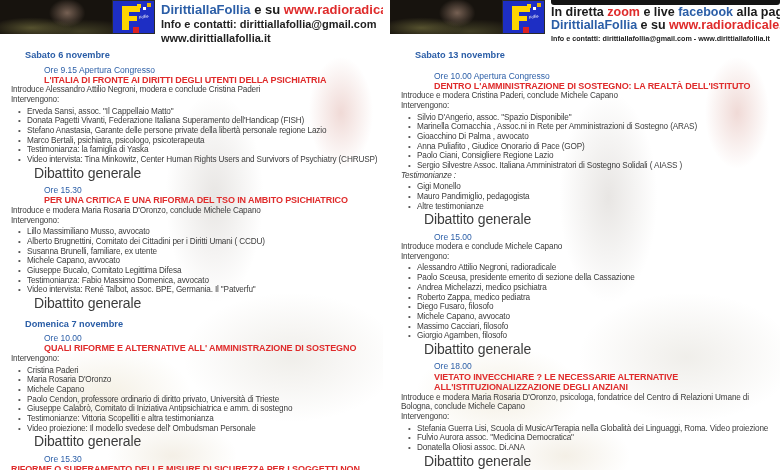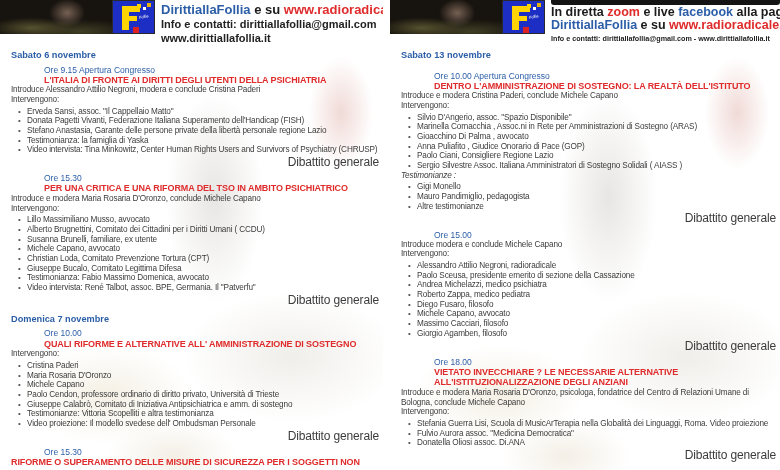--- a/index.html
+++ b/index.html
@@ -38,33 +38,33 @@
   .logo .px-d{position:absolute;left:20px;top:26px;width:6px;height:6px;background:#d22;}
   .logo .word{position:absolute;left:26px;top:13px;font-size:4px;color:#fff;transform:rotate(-12deg);}
   .hdr-text{flex:1;padding-left:6px;min-width:0;}
   .topbar{height:5px;background:#141414;border-radius:0 0 3px 3px;margin:0 0 1px 0;}
   .live-line,.brand-line{font-weight:bold;font-size:12.5px;line-height:1.07;white-space:nowrap;}
   .col.left .brand-line{margin-top:3px;font-size:13px;}
   .seg-black{color:#1b1b1b;} .seg-red{color:var(--red);} .seg-blue{color:var(--blue);}
   .info{font-weight:bold;color:#222;font-size:11px;line-height:1.25;margin-top:1px;}
   .col.right .info{font-size:7.2px;white-space:nowrap;}
   .program{position:relative;z-index:1;padding:5px 4px 0 11px;}
-  .date{color:var(--blue);font-weight:bold;font-size:9.2px;margin-top:7px;line-height:1.15;}
+  .date{color:var(--blue);font-weight:bold;font-size:9.2px;margin-top:7px;line-height:1.15;margin-left:14px;}
   .session{margin-top:4px;}
   .session.gap{margin-top:10px;}
   .time{color:var(--blue);font-size:8.5px;margin-left:33px;line-height:1.2;}
   .title{color:var(--red);font-weight:bold;font-size:9px;margin-left:33px;line-height:1.18;letter-spacing:-0.1px;}
   .title.wide{margin-left:0;white-space:nowrap;}
   .intro,.label{color:var(--body);font-size:8.2px;line-height:1.18;letter-spacing:-0.15px;}
   .italic{color:var(--body);font-size:8.2px;line-height:1.18;font-style:italic;letter-spacing:-0.15px;}
   .bullets{list-style:none;margin:2px 0 0 0;padding:0 0 0 16px;color:var(--body);
     font-size:8.2px;line-height:1.18;letter-spacing:-0.15px;}
   .bullets li{position:relative;}
   .bullets li::before{content:"\2022";position:absolute;left:-9px;top:0;color:#555;font-size:8px;}
-  .indent{color:var(--body);font-size:12px;line-height:1.18;margin-left:23px;letter-spacing:-0.15px;text-align:right;}
+  .indent{color:var(--body);font-size:14px;line-height:1.18;margin-left:23px;letter-spacing:-0.15px;}
 </style>
 </head>
 <body>
 
 <div class="page">
 
   <div class="col left">
     <div class="hdr">
       <div class="photo"></div>
       <div class="logo">
@@ -91,38 +91,38 @@
           <div class="time">Ore 9.15 Apertura Congresso</div>
           <div class="title">
             <div>L'ITALIA DI FRONTE AI DIRITTI DEGLI UTENTI DELLA PSICHIATRIA</div>
           </div>
           <div class="intro">Introduce Alessandro Attilio Negroni, modera e conclude Cristina Paderi</div>
           <div class="label">Intervengono:</div>
           <ul class="bullets">
             <li>Erveda Sansi, assoc. "Il Cappellaio Matto"</li>
             <li>Donata Pagetti Vivanti, Federazione Italiana Superamento dell'Handicap (FISH)</li>
             <li>Stefano Anastasia, Garante delle persone private della libertà personale regione Lazio</li>
+            <li>Marco Bertali, psichiatra, psicologo, psicoterapeuta</li>
             <li>Testimonianza: la famiglia di Yaska</li>
             <li>Video intervista: Tina Minkowitz, Center Human Rights Users and Survivors of Psychiatry (CHRUSP)</li>
           </ul>
           <div class="indent">Dibattito generale</div>
         </div>
         <div class="session">
           <div class="time">Ore 15.30</div>
           <div class="title">
             <div>PER UNA CRITICA E UNA RIFORMA DEL TSO IN AMBITO PSICHIATRICO</div>
           </div>
           <div class="intro">Introduce e modera Maria Rosaria D'Oronzo, conclude Michele Capano</div>
           <div class="label">Intervengono:</div>
           <ul class="bullets">
             <li>Lillo Massimiliano Musso, avvocato</li>
             <li>Alberto Brugnettini, Comitato dei Cittadini per i Diritti Umani ( CCDU)</li>
             <li>Susanna Brunelli, familiare, ex utente</li>
             <li>Michele Capano, avvocato</li>
-            <li>Christian Loda, Comitato Prevenzione Tortura (CPT)</li>
             <li>Giuseppe Bucalo, Comitato Legittima Difesa</li>
             <li>Testimonianza: Fabio Massimo Domenica, avvocato</li>
             <li>Video intervista: René Talbot, assoc. BPE, Germania. Il "Patverfu"</li>
           </ul>
           <div class="indent">Dibattito generale</div>
         </div>
         <div class="date">Domenica 7 novembre</div>
         <div class="session">
           <div class="time">Ore 10.00</div>
           <div class="title">

